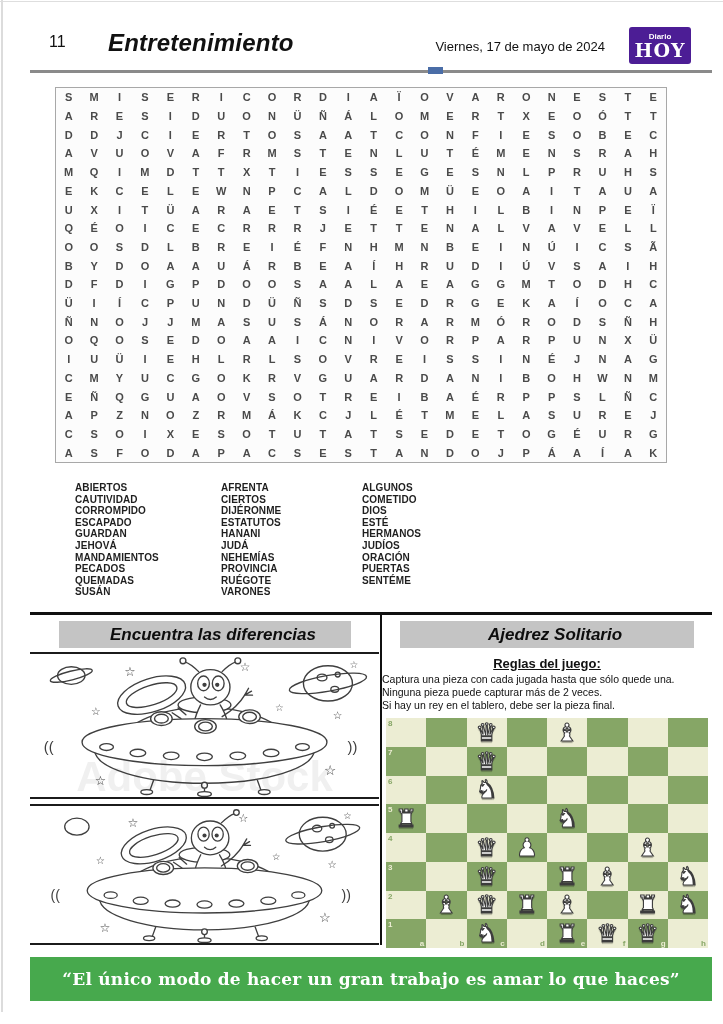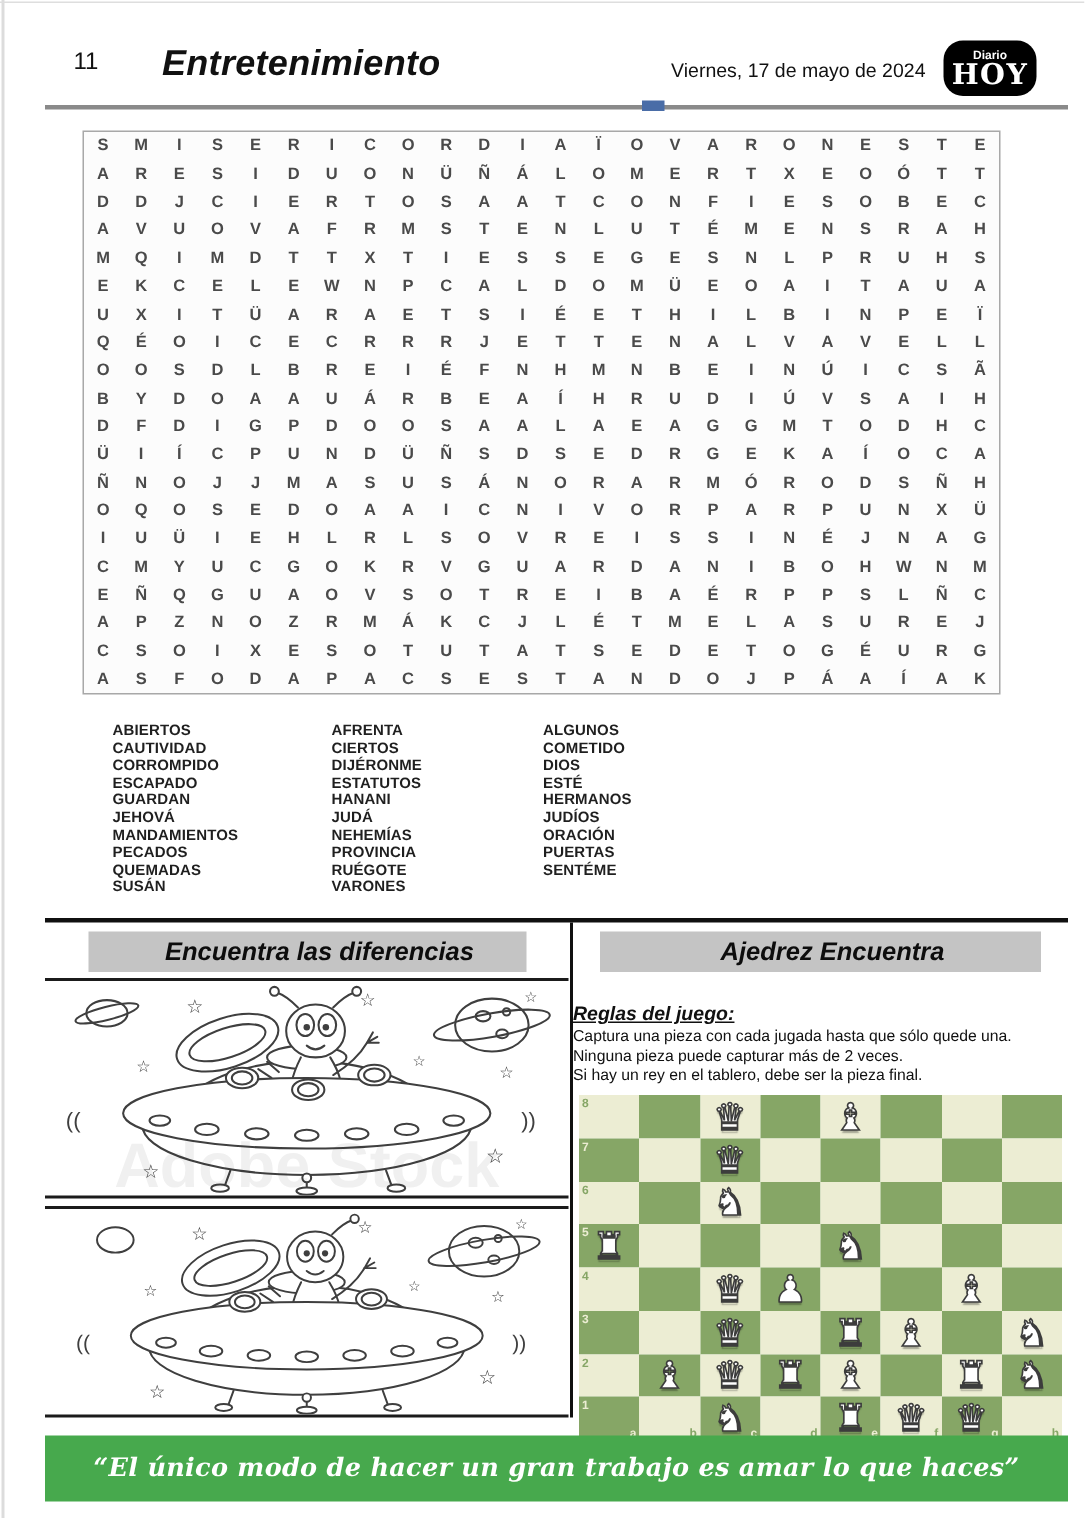--- a/index.html
+++ b/index.html
@@ -7,21 +7,21 @@
     margin: 0; width: 723px; height: 1024px; position: relative;
     background: #ffffff; overflow: hidden;
     font-family: "Liberation Sans", sans-serif; color: #111;
   }
   .scan-edge-left { position:absolute; left:1px; top:0; width:2px; height:1012px; background:#c9c9c9; opacity:.65; }
   .scan-edge-top { position:absolute; top:1px; left:0; width:723px; height:1px; background:#dedede; }
 
   
   .page-number { position:absolute; top:33px; left:49px; font-size:16px; font-weight:normal; }
   .section-title { position:absolute; top:29px; left:108px; font-size:24px; font-weight:bold; font-style:italic; letter-spacing:.2px; }
-  .date { position:absolute; top:39px; right:106px; font-size:13px; }
+  .date { position:absolute; top:39px; right:118px; font-size:13px; }
   .logo { position:absolute; top:27px; right:32px; width:62px; height:37px; border-radius:3px;
           display:flex; flex-direction:column; align-items:center; justify-content:center; color:#fff; background:#35904c; }
   .logo-top { font-size:8px; font-weight:bold; line-height:9px; }
   .logo-main { font-family:"DejaVu Serif", serif; font-weight:bold; font-size:19px; line-height:19px; letter-spacing:1px; }
   .header-rule { position:absolute; top:70px; left:30px; width:682px; height:3px; background:#8a8a8a; }
   .blue-dash { position:absolute; top:67px; left:428px; width:15px; height:7px; background:#4a6da7; }
 
   
   .ws-box { position:absolute; top:87px; left:55px; width:612px; height:376px;
             border:1px solid #a8a8a8; background:#fcfcfc;
@@ -46,51 +46,51 @@
   .diff-header { margin:6px auto 0; width:292px; }
   .chess-header { margin:6px auto 0; width:294px; }
 
   .drawing { position:absolute; left:0; width:349px; border-top:2px solid #1b1b1b; border-bottom:2px solid #1b1b1b; background:#fff; }
   .drawing-1 { top:37px; height:147px; }
   .drawing-2 { top:189px; height:141px; }
   .drawing svg { width:100%; height:100%; display:block; }
   .watermark { position:absolute; top:138px; left:0; width:349px; text-align:center; z-index:5;
                font-size:42px; font-weight:bold; color:rgba(40,40,40,.07); pointer-events:none; }
 
-  .rules-heading { margin-top:20px; text-align:left; font-size:13px; font-weight:bold; text-decoration:underline;font-style:italic; }
+  .rules-heading { margin-top:8px; text-align:center; font-size:13px; font-weight:bold; text-decoration:underline; }
   .rules { margin-top:2px; font-size:10.5px; line-height:13px; color:#101010; }
 
   .chess-board { margin:6px auto 0; width:322px; height:230px;
                  display:grid; grid-template-columns:repeat(8,1fr); grid-template-rows:repeat(8,1fr); }
   .sq { position:relative; display:flex; align-items:center; justify-content:center; }
   .sq-light { background:var(--sq-light,#ecedd3); }
   .sq-dark  { background:var(--sq-dark,#86a666); }
   .coord { position:absolute; font-size:8px; font-weight:bold; }
   .rank-coord { top:1px; left:2px; }
   .file-coord { bottom:0px; right:2px; }
   .coord-on-light { color:#86a666; }
   .coord-on-dark  { color:#ecedd3; }
   .piece { font-family:"DejaVu Sans", sans-serif; font-size:25px; line-height:1; color:#ffffff;
            -webkit-text-stroke:1.1px #3c3c3c; text-shadow:0 2px 1px rgba(0,0,0,.3); }
 
   
   .quote-bar { position:absolute; top:957px; left:30px; width:682px; height:44px; background:#47a94d;
-               display:flex; align-items:center; justify-content:center;font-style:italic; }
+               display:flex; align-items:center; justify-content:center; }
   .quote-text { color:#fff; font-family:"DejaVu Serif", serif; font-weight:bold; font-size:17px; letter-spacing:.2px; }
 </style>
 </head>
 <body>
 
 <div class="scan-edge-left"></div>
 <div class="scan-edge-top"></div>
 
 <div class="page-number">11</div>
 <div class="section-title">Entretenimiento</div>
 <div class="date">Viernes, 17 de mayo de 2024</div>
-<div class="logo" style="background: #000000; border-radius: 13px;">
+<div class="logo" style="background: #4c1d95;">
   <span class="logo-top">Diario</span>
   <span class="logo-main">HOY</span>
 </div>
 <div class="header-rule"></div>
 <div class="blue-dash"></div>
 
 <div class="ws-box">
     <div class="ws-cell">S</div>
     <div class="ws-cell">M</div>
     <div class="ws-cell">I</div>
@@ -697,21 +697,21 @@
         <g stroke="#3f3f3f" stroke-width="1.4" fill="none">
           <ellipse cx="36" cy="22" rx="13" ry="9" fill="#fff"></ellipse>
         </g>
       </svg>
     </div>
 
     <div class="watermark">Adobe Stock</div>
   </div>
 
   <div class="right-panel">
-    <div class="panel-header chess-header">Ajedrez Encuentra</div>
+    <div class="panel-header chess-header">Ajedrez Solitario</div>
     <div class="rules-heading">Reglas del juego:</div>
     <div class="rules">
       <div>Captura una pieza con cada jugada hasta que sólo quede una.</div>
       <div>Ninguna pieza puede capturar más de 2 veces.</div>
       <div>Si hay un rey en el tablero, debe ser la pieza final.</div>
     </div>
     <div class="chess-board" style="--sq-light: #ecedd3; --sq-dark: #86a666;">
         <div class="sq sq-light">
           <span class="coord rank-coord coord-on-light">8</span>
         </div>

